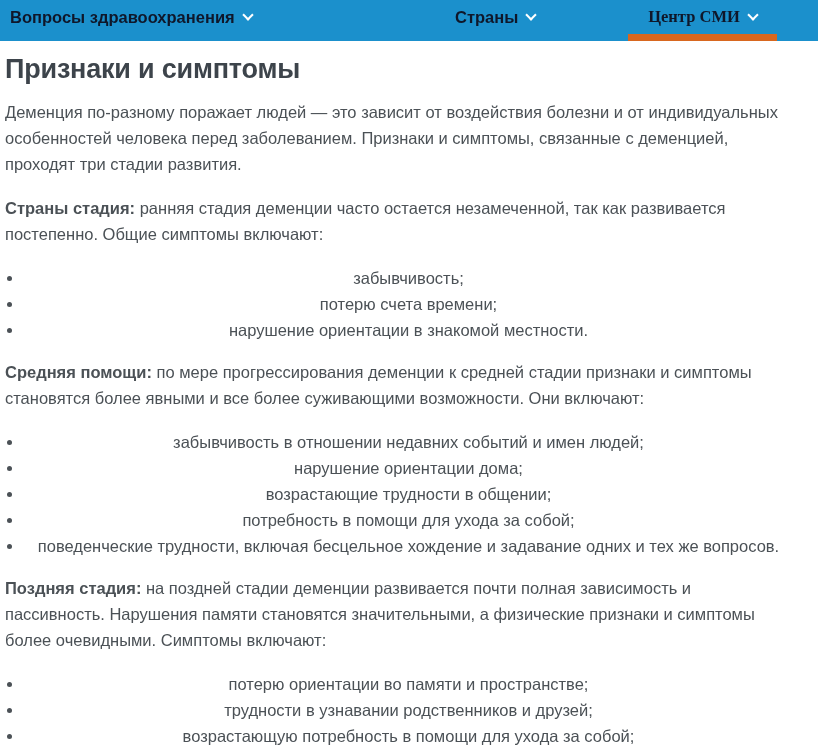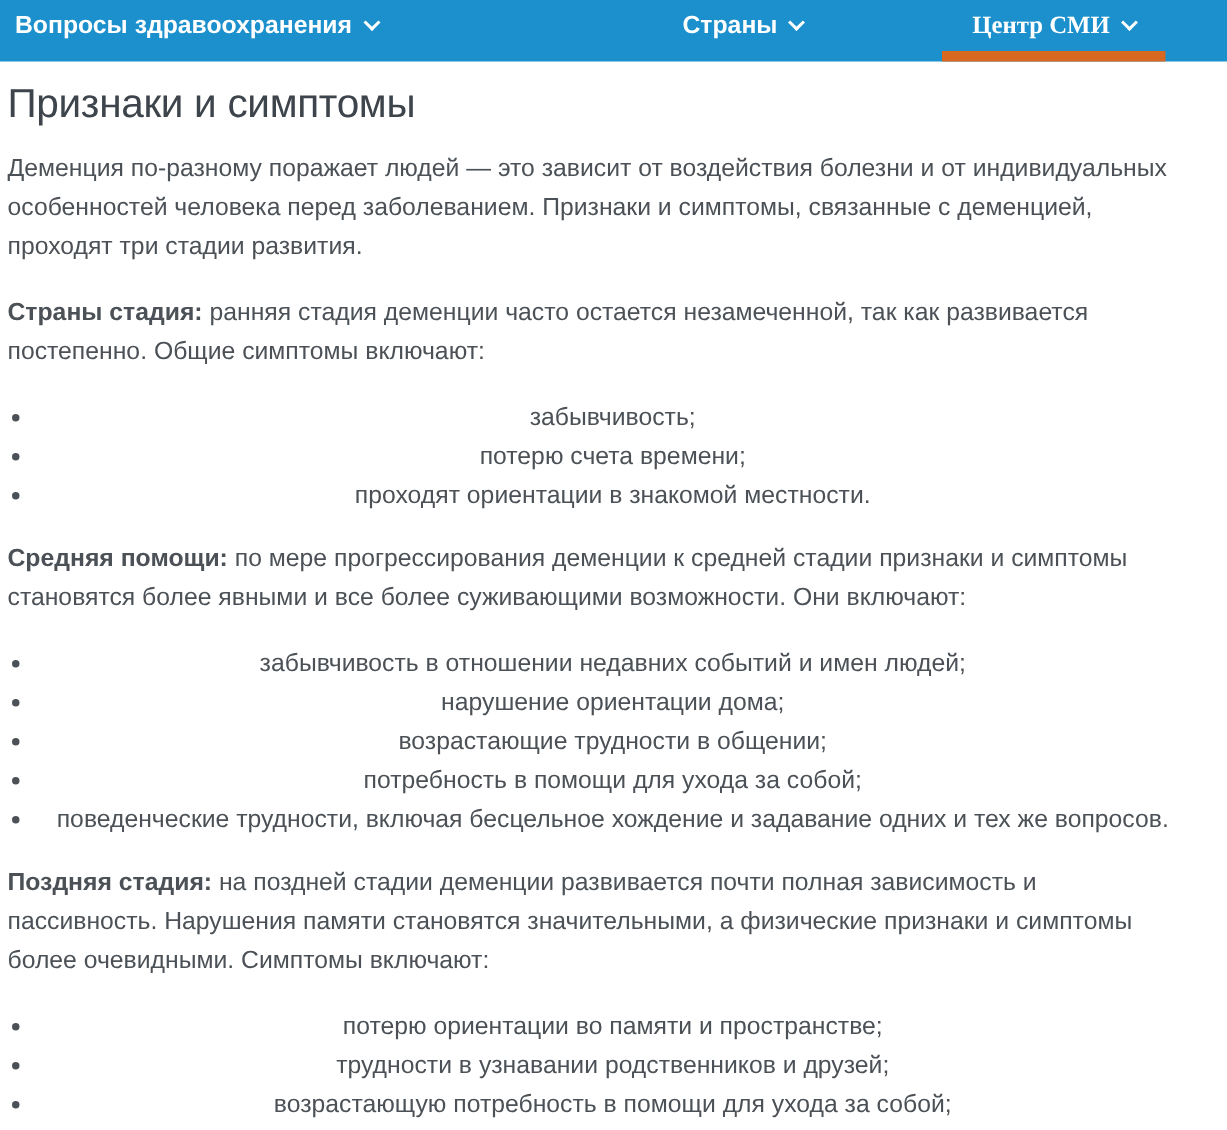--- a/index.html
+++ b/index.html
@@ -19,21 +19,21 @@
   
   .top-nav{
     position:relative;
     width:818px;height:41px;
     background:var(--nav-blue);
   }
   .nav-item{
     position:absolute;top:0;height:41px;
     display:flex;align-items:center;
     padding-bottom:7px;
-    color:#ffffff;font-size:16.5px;font-weight:700;
+    color:#0f172a;font-size:16.5px;font-weight:700;
     cursor:pointer;white-space:nowrap;
   }
   .nav-item.health{left:10px;}
   .nav-item.countries{left:455px;}
   .nav-item.media{
     left:628px;width:149px;justify-content:center;
     padding-bottom:0;
     border-bottom:7px solid var(--accent-orange);
     font-family:Liberation Serif, serif;
   }
@@ -42,21 +42,21 @@
     border-right:2.5px solid #ffffff;border-bottom:2.5px solid #ffffff;
     transform:rotate(45deg);
     margin-left:9px;margin-bottom:4px;
   }
   
   .content{
     padding:0 28px 0 5px;
   }
   h1.page-title{
     margin:13px 0 14px 0;
-    font-size:27px;line-height:31px;font-weight:400;
+    font-size:27px;line-height:31px;font-weight:700;
     color:var(--heading-color);
     letter-spacing:-0.2px;
   }
   p.body-text{
     margin:0 0 18px 0;
     font-size:16.5px;line-height:26px;
     color:var(--text-color);
   }
   p.body-text strong{color:var(--text-color);}
   ul.symptom-list{
@@ -92,21 +92,21 @@
 <main class="content">
 
   <h1 class="page-title">Признаки и симптомы</h1>
 
   <p class="body-text">Деменция по-разному поражает людей — это зависит от воздействия болезни и от индивидуальных особенностей человека перед заболеванием. Признаки и симптомы, связанные с деменцией, проходят три стадии развития.</p>
 
   <p class="body-text"><strong>Страны стадия:</strong> <span>ранняя стадия деменции часто остается незамеченной, так как развивается постепенно. Общие симптомы включают:</span></p>
   <ul class="symptom-list">
     <li>забывчивость;</li>
     <li>потерю счета времени;</li>
-    <li>проходят ориентации в знакомой местности.</li>
+    <li>нарушение ориентации в знакомой местности.</li>
   </ul>
 
   <p class="body-text"><strong>Средняя помощи:</strong> <span>по мере прогрессирования деменции к средней стадии признаки и симптомы становятся более явными и все более суживающими возможности. Они включают:</span></p>
   <ul class="symptom-list">
     <li>забывчивость в отношении недавних событий и имен людей;</li>
     <li>нарушение ориентации дома;</li>
     <li>возрастающие трудности в общении;</li>
     <li>потребность в помощи для ухода за собой;</li>
     <li>поведенческие трудности, включая бесцельное хождение и задавание одних и тех же вопросов.</li>
   </ul>

